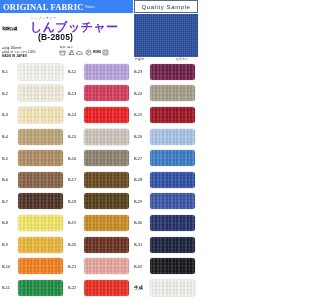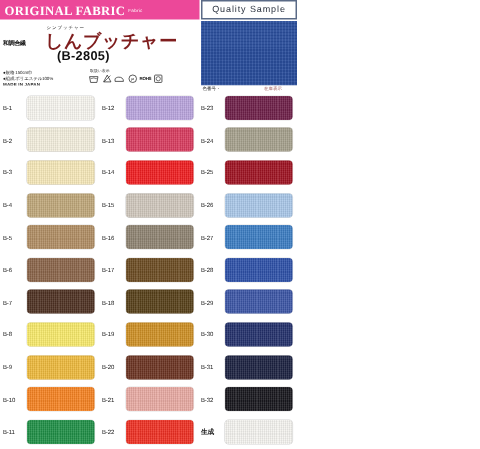--- a/index.html
+++ b/index.html
@@ -58,21 +58,21 @@
     position:absolute;left:2px;top:12px;
     font-size:4px;color:#111;font-weight:bold;
     letter-spacing:-0.2px;white-space:nowrap;
   }
   .title-ruby{
     position:absolute;left:31px;top:2px;
     font-size:3px;color:#222;letter-spacing:0.6px;white-space:nowrap;
   }
   .title-main{
     position:absolute;left:30px;top:5px;
-    font-size:12px;color:#7f1d1d;font-weight:bold;
+    font-size:12px;color:#6d28d9;font-weight:bold;
     letter-spacing:0.4px;white-space:nowrap;
     font-family:"DejaVu Sans",sans-serif;
   }
   .title-code{
     position:absolute;left:38px;top:18px;
     font-size:8.5px;color:#111;font-weight:bold;
     letter-spacing:0.2px;white-space:nowrap;
     font-family:"Liberation Sans",sans-serif;
   }
   
@@ -148,21 +148,21 @@
       repeating-linear-gradient(0deg,rgba(255,255,255,.05) 0 .7px,rgba(0,0,0,.035) .7px 1.4px);
     pointer-events:none;
   }
   .chip.pale{box-shadow:0 0 0 .4px rgba(0,0,0,.18);}
 </style>
 </head>
 <body>
 
 <div class="header">
 
-  <div class="banner" style="background-color: #ec4899;">
+  <div class="banner" style="background-color: #3b82f6;">
     <span class="banner-title">ORIGINAL FABRIC</span>
     <span class="banner-sub">Fabric</span>
   </div>
 
   <div class="quality-box">
     <span class="quality-text">Quality Sample</span>
   </div>
 
   <div class="sample-swatch" style="background-color: rgb(43, 79, 158);"></div>
 

